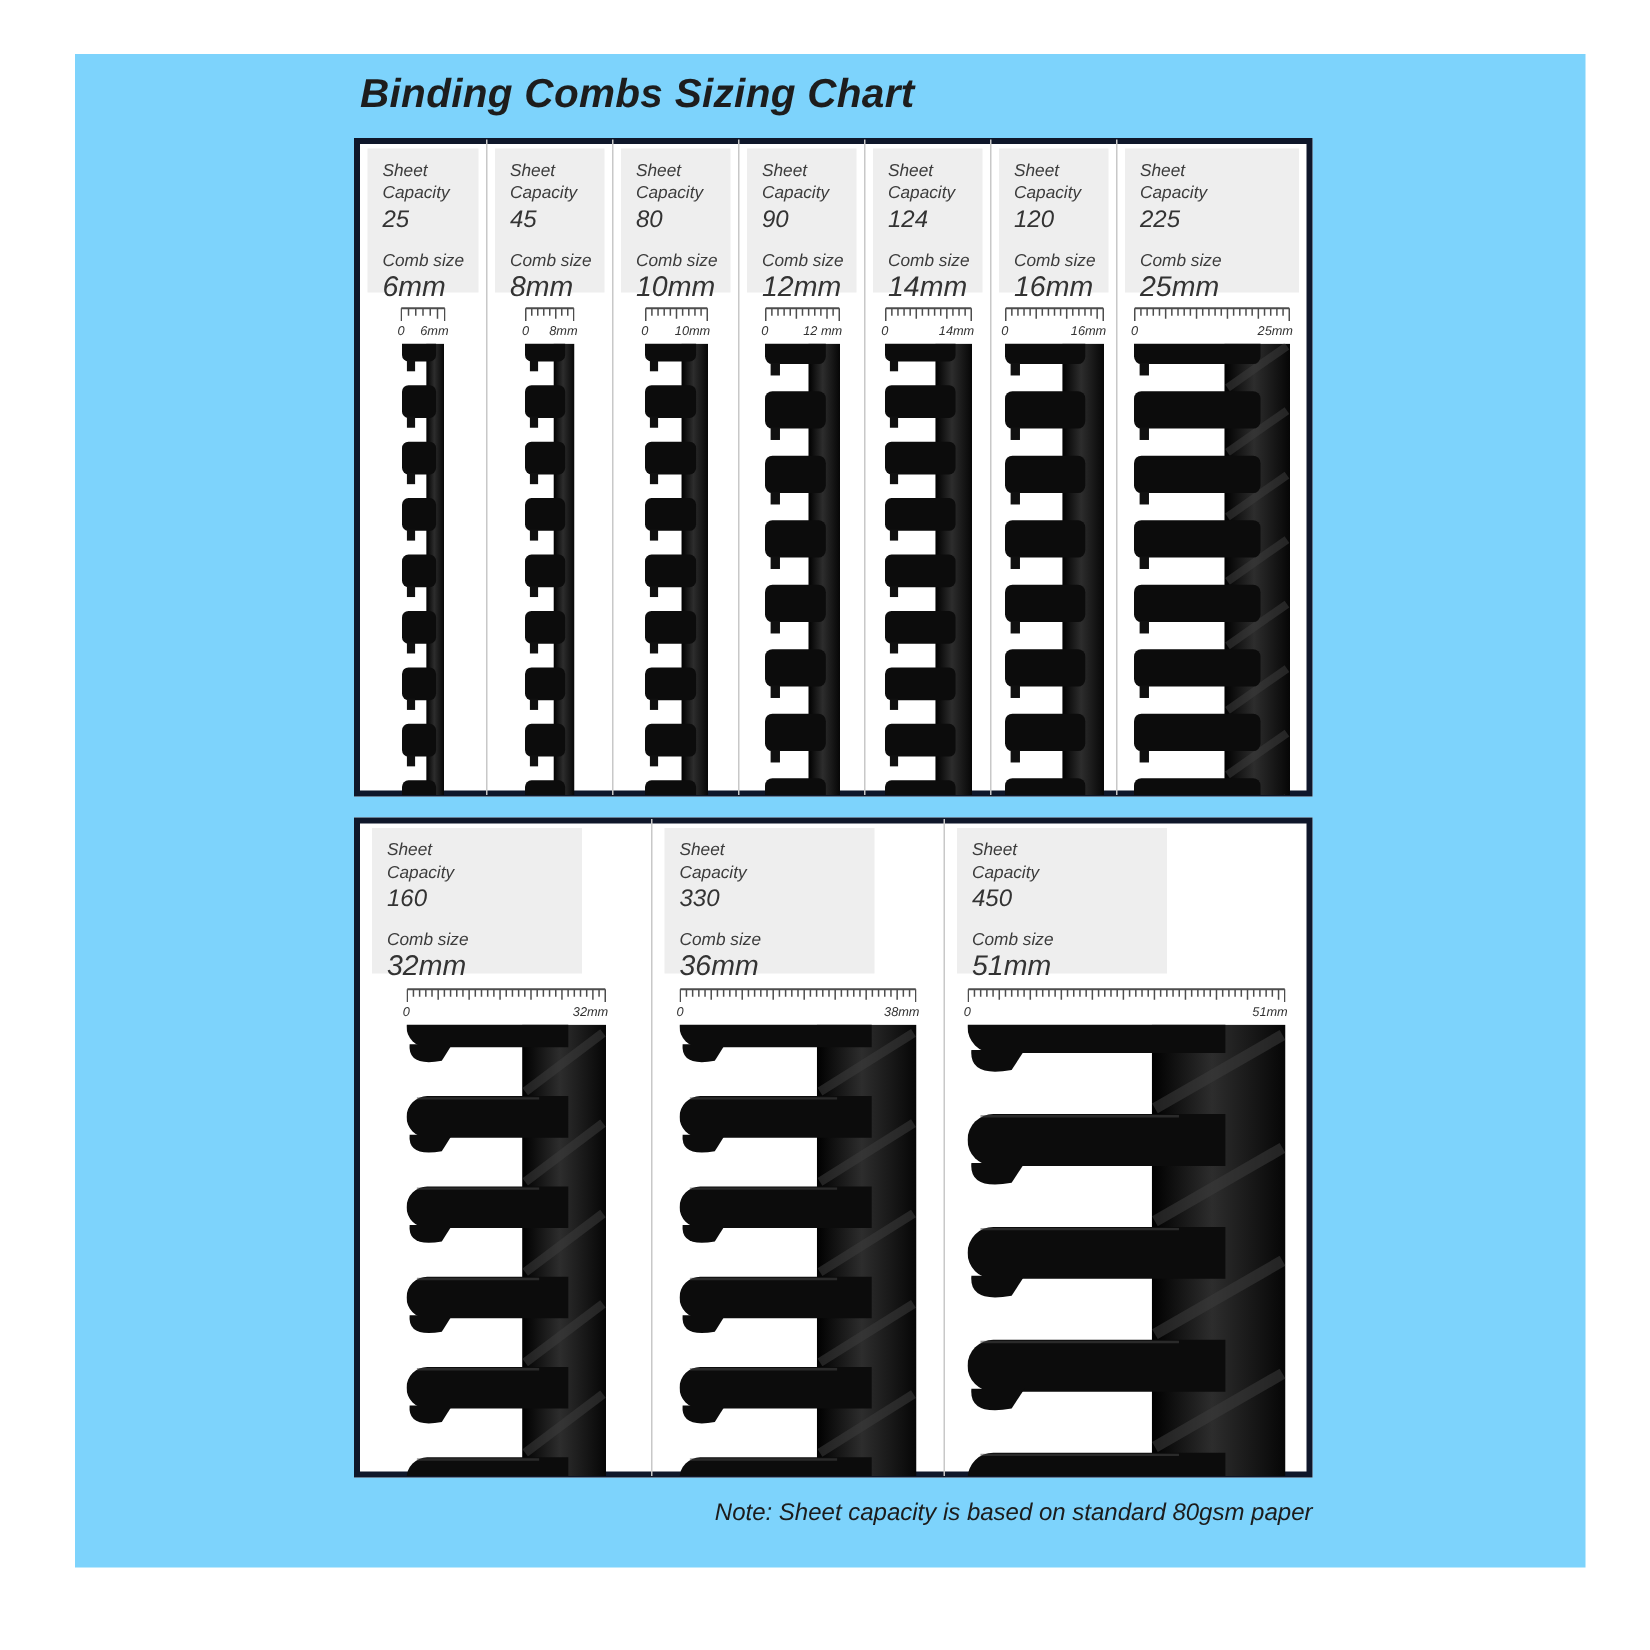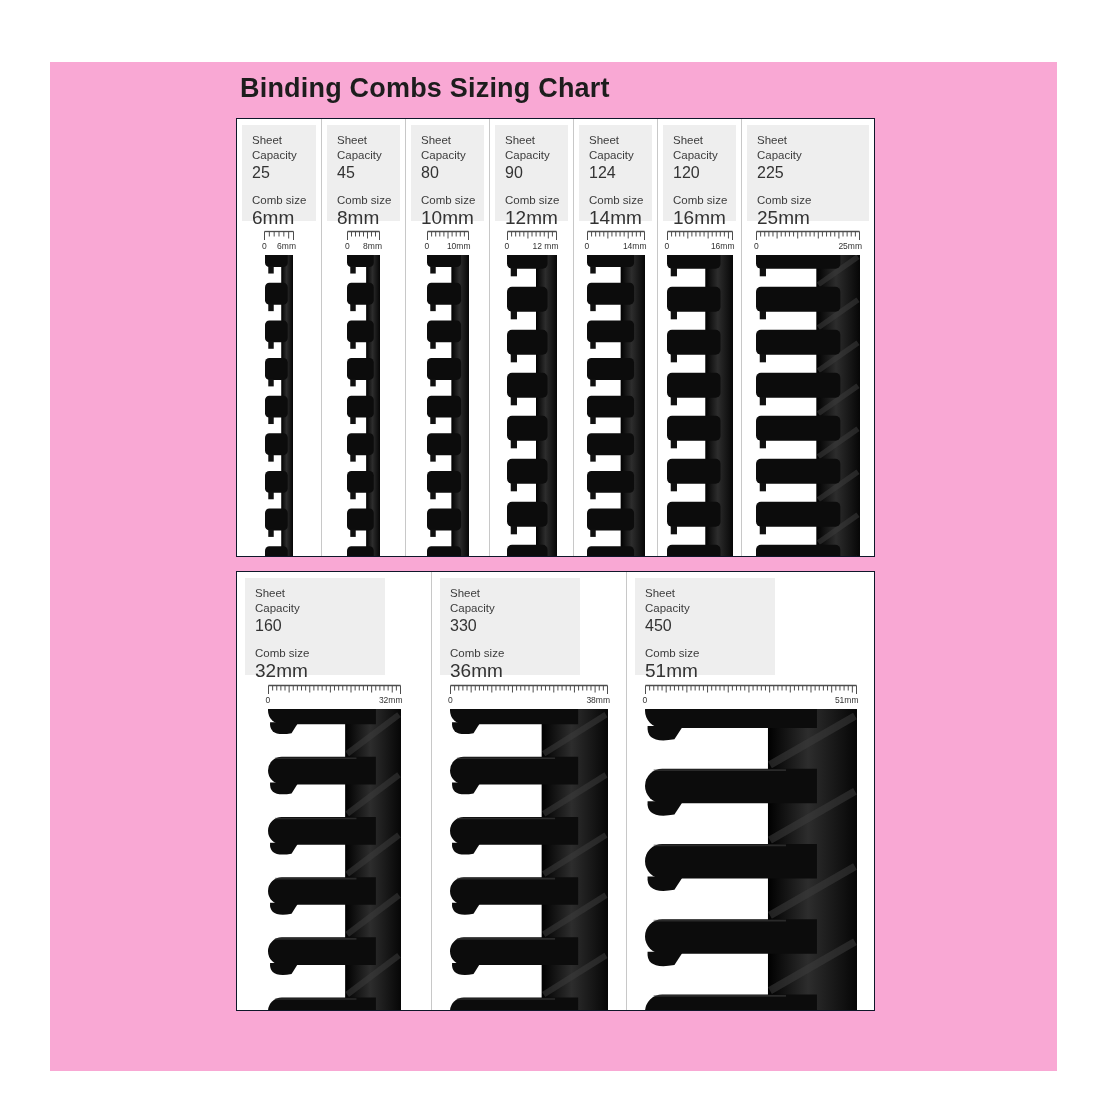--- a/index.html
+++ b/index.html
@@ -1,23 +1,23 @@
 <!DOCTYPE html>
 <html><head>
 <meta charset="utf-8">
 <style>
   html,body{margin:0;padding:0;background:#ffffff;}
   .page{position:relative;width:1100px;height:1100px;background:#ffffff;overflow:hidden;
         font-family:"Liberation Sans", sans-serif;color:#222;}
-  .sheet{position:absolute;left:50px;top:62px;width:1007px;height:1009px;background:#f9a8d4;}
+  .sheet{position:absolute;left:50px;top:36px;width:1007px;height:1009px;background:#7dd3fc;font-style:italic;}
 
   .title{position:absolute;left:190px;top:11px;font-size:27px;font-weight:bold;color:#1d1d1d;letter-spacing:0.2px;}
 
   .tbl{position:absolute;left:186px;width:639px;display:flex;
-       border:1px solid #0f172a;box-sizing:border-box;background:#fff;align-items:center;}
+       border:4px solid #0f172a;box-sizing:border-box;background:#fff;align-items:center;}
   .tbl-1{top:56px;height:439px;}
   .tbl-2{top:509px;height:440px;}
   .cell{display:flex;flex-direction:column;align-items:center;box-sizing:border-box;min-width:0;}
   .cell + .cell{border-left:1px solid #c8c8c8;}
   .tbl-1 .c-s{flex:0 0 84px;}
   .tbl-1 .c-l{flex:1 1 auto;}
   .tbl-2 .c-a{flex:0 0 194px;}
   .tbl-2 .c-b{flex:0 0 195px;}
   .tbl-2 .c-c{flex:1 1 auto;}
 
@@ -774,14 +774,15 @@
               <line x1="8.65375" y1="211.67325" x2="140.98424" y2="211.67325" stroke="#484848" stroke-width="1.6" stroke-opacity="0.5"></line>
               <path d="M 2.5961250000000002 242.78825 Q 0.8653750000000001 261.230375 29.42275 256.038125 L 38.0765 242.78825 Z" fill="#0c0c0c"></path>
               <path d="M 171.93200000000002 285.42325 L 17.3075 285.42325 A 17.3075 17.3075 0 0 0 17.3075 320.03825 L 171.93200000000002 320.03825 Z" fill="#0c0c0c"></path>
               <line x1="8.65375" y1="286.92325" x2="140.98424" y2="286.92325" stroke="#484848" stroke-width="1.6" stroke-opacity="0.5"></line>
               <path d="M 2.5961250000000002 318.03825 Q 0.8653750000000001 336.480375 29.42275 331.288125 L 38.0765 318.03825 Z" fill="#0c0c0c"></path>
             </svg>
           </div>
       </div>
     </div>
 
+    <div class="note">Note: Sheet capacity is based on standard 80gsm paper</div>
   </div>
 </div>
 
 </body></html>

